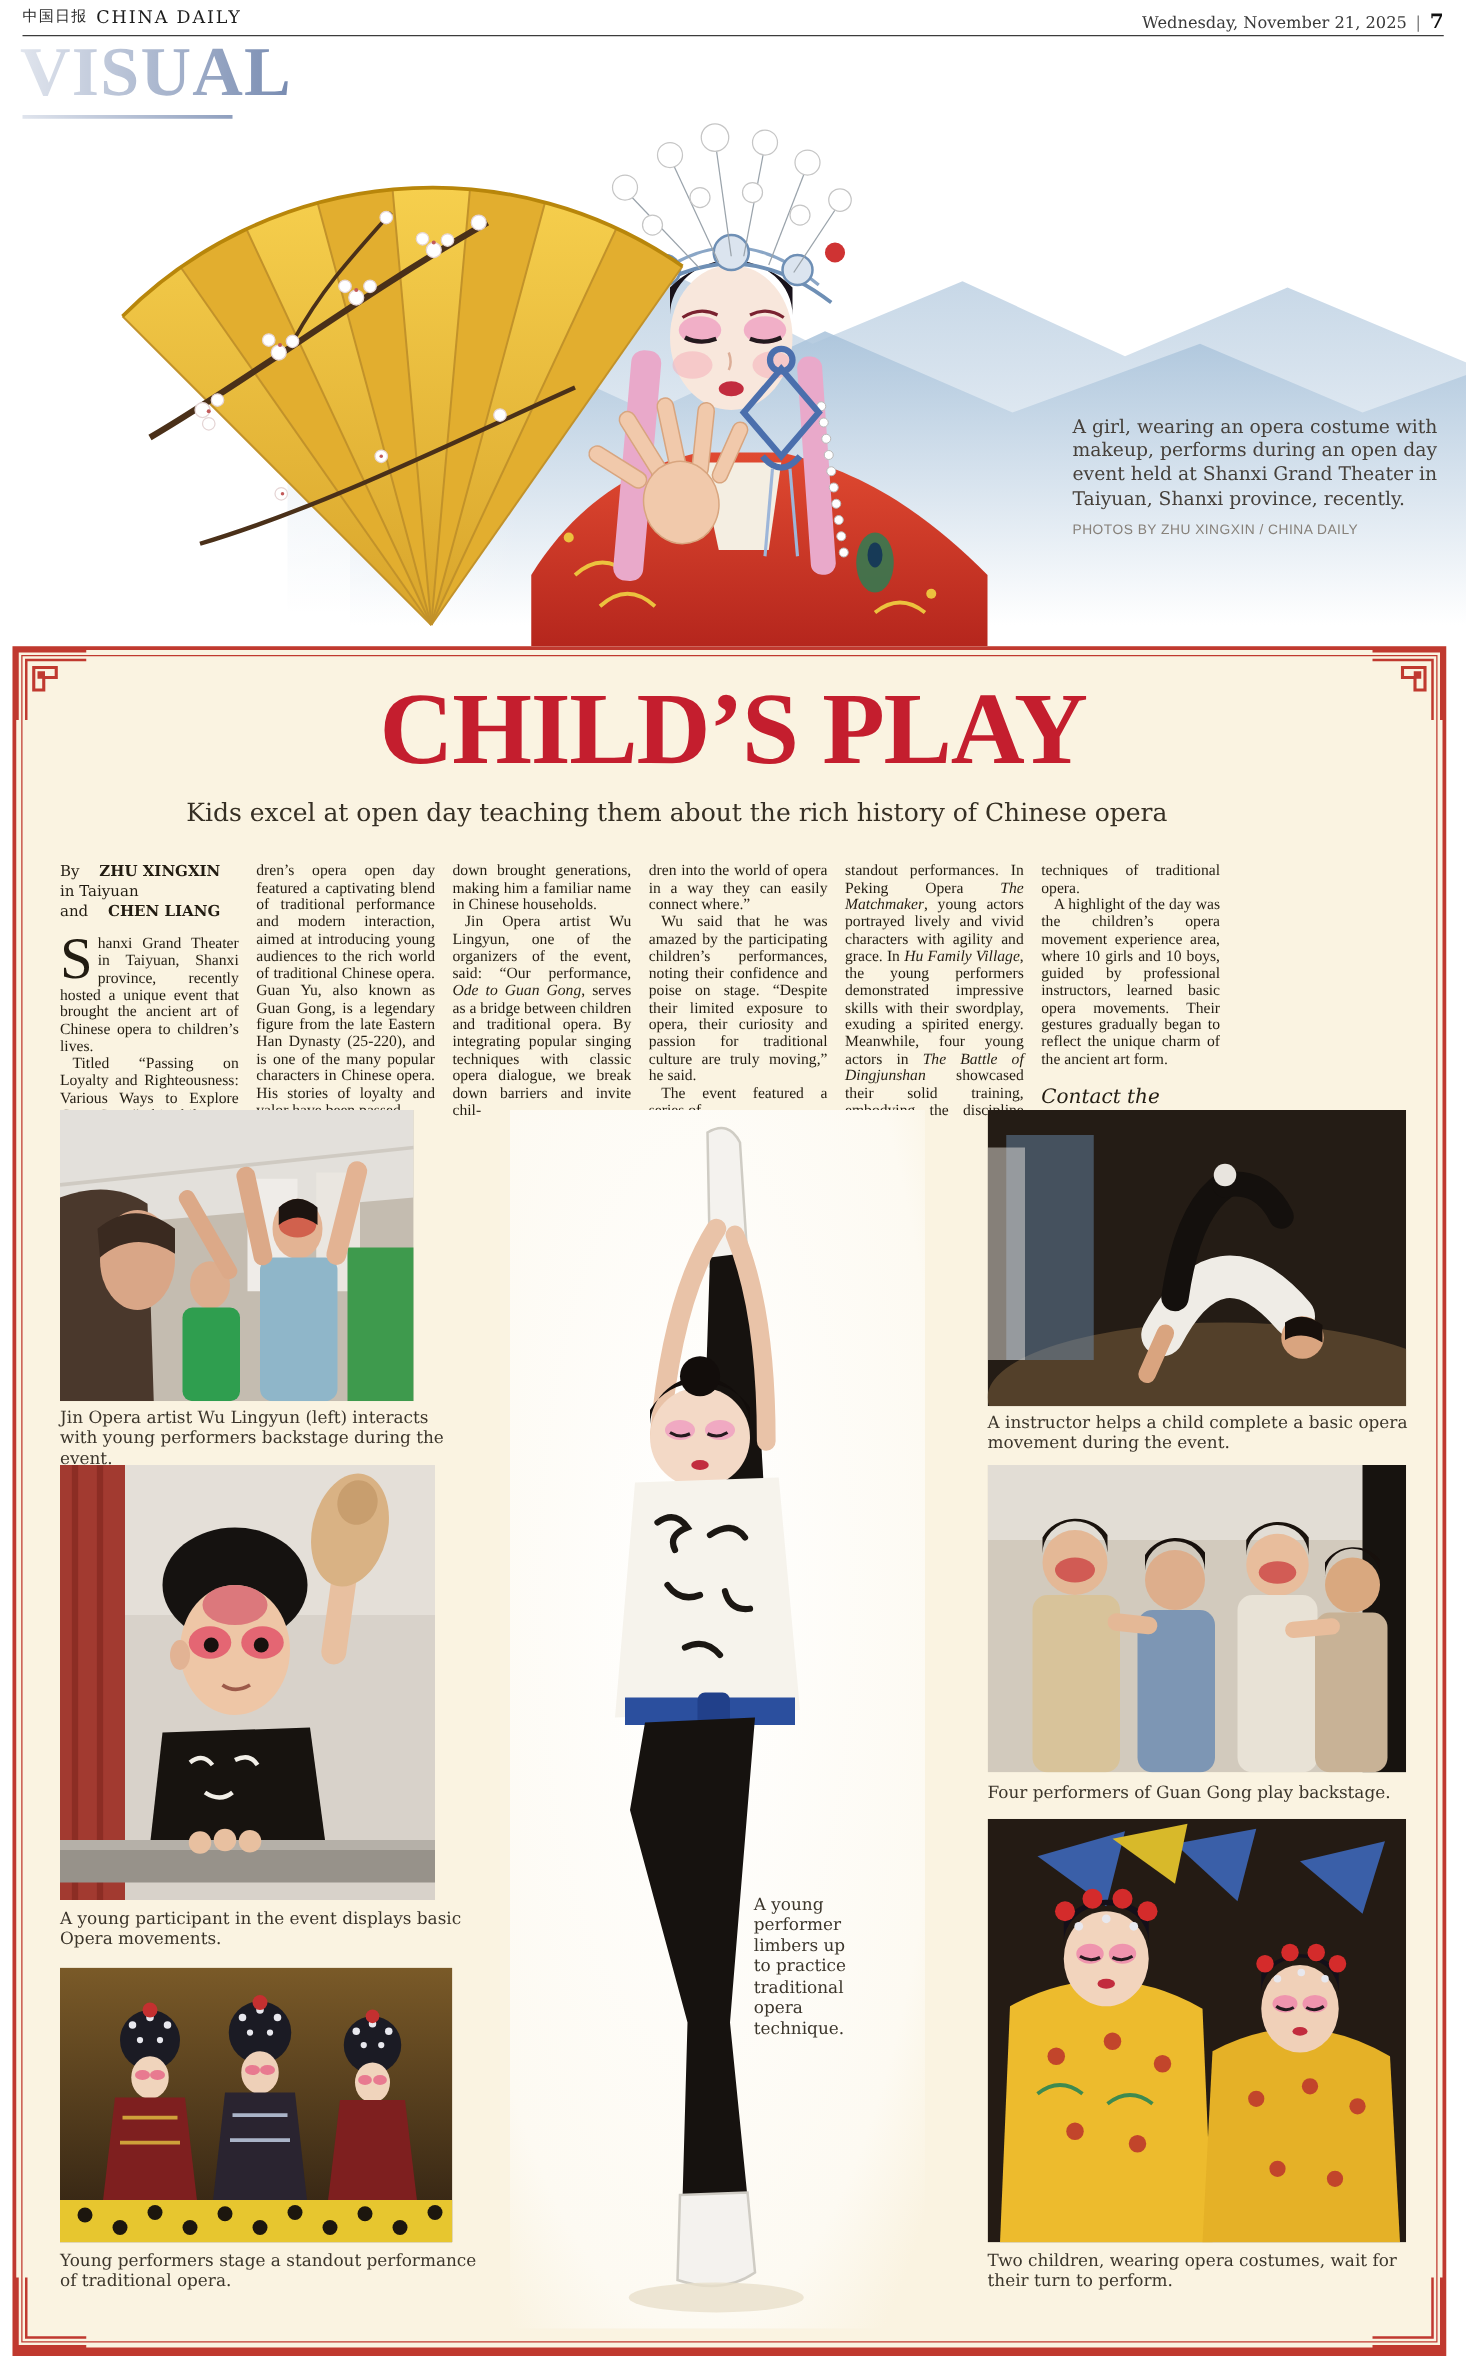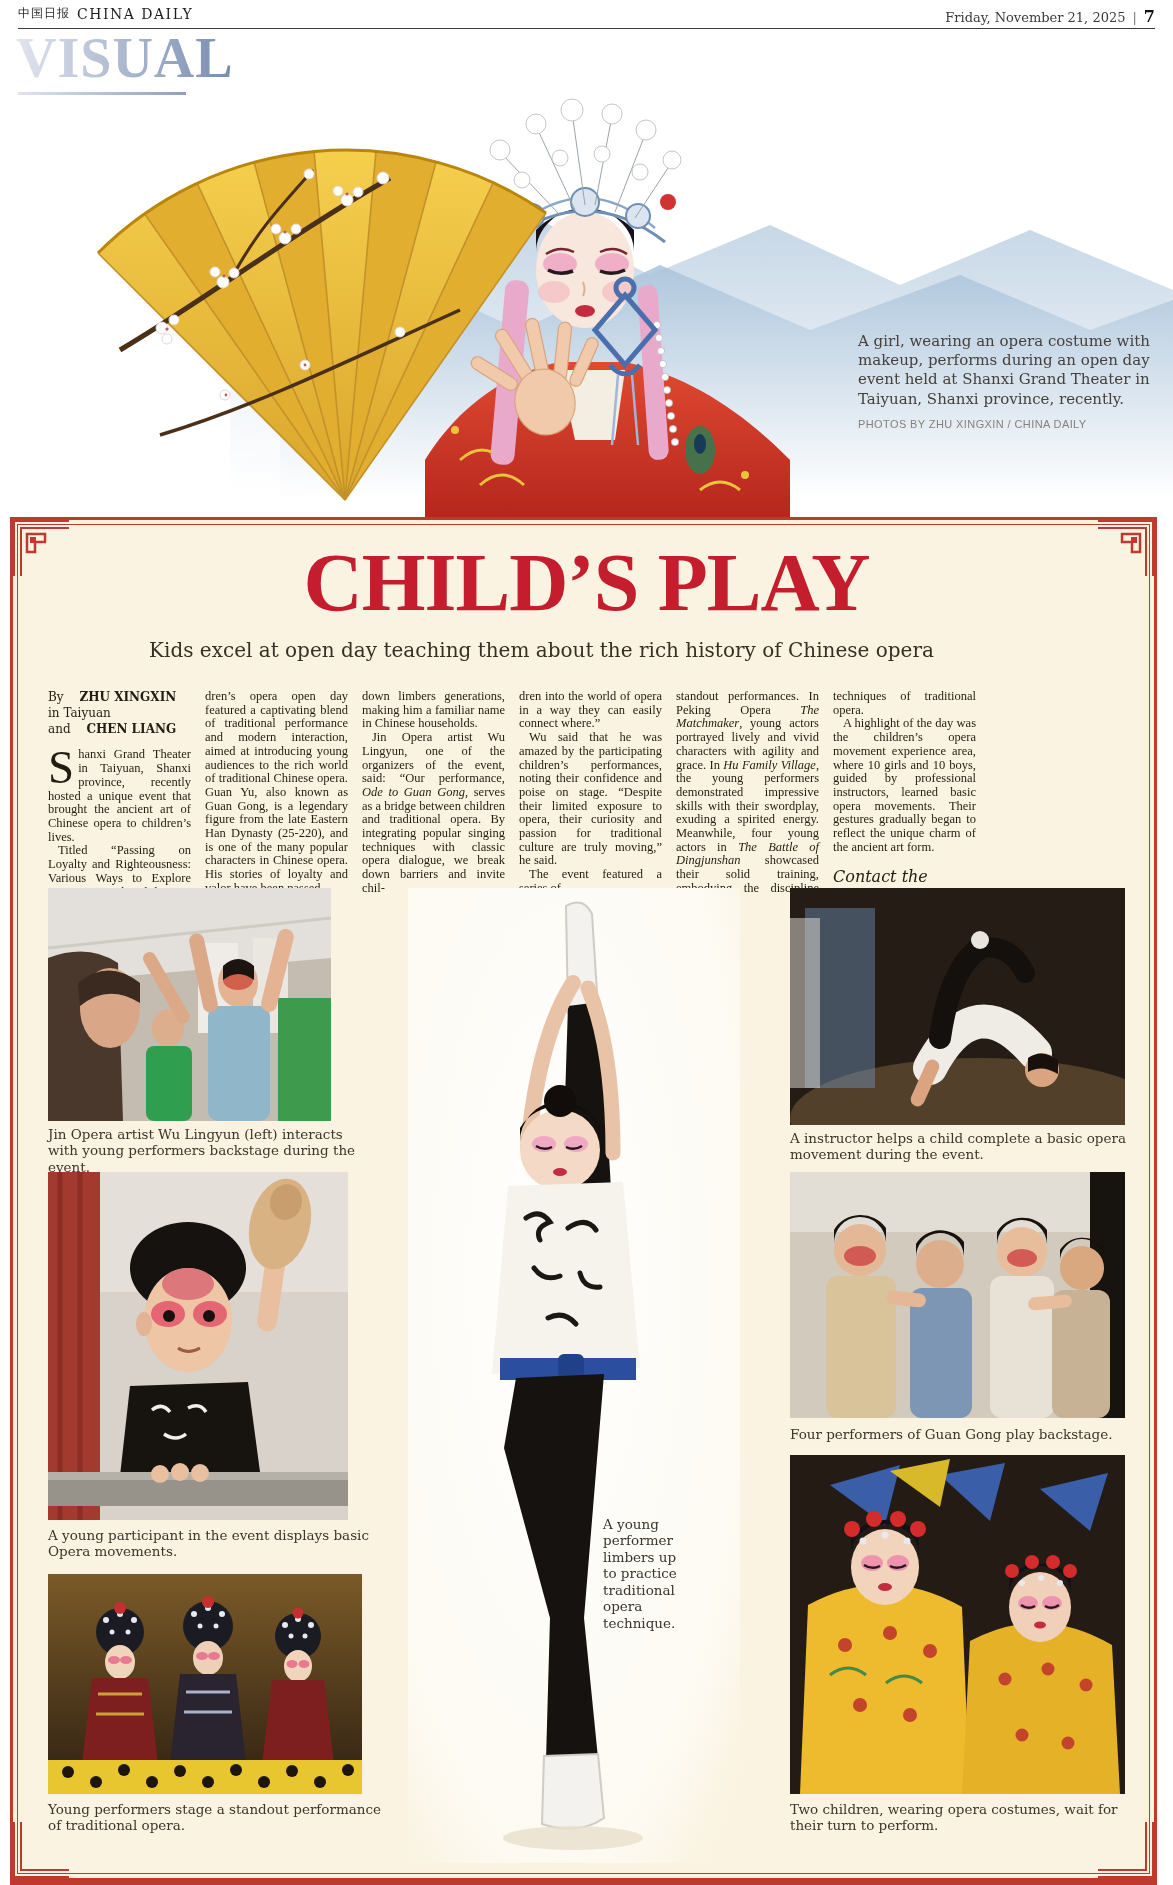--- a/index.html
+++ b/index.html
@@ -75,21 +75,21 @@
 <body>
 
 <div class="page">
 
   <header class="masthead">
     <div class="brand">
       <span class="logo-cn">中国日报</span>
       <span class="logo-en">CHINA DAILY</span>
     </div>
     <div class="dateline">
-      <span>Friday, November 21, 2025</span><span class="sep">|</span><span class="pagenum">7</span>
+      <span>Wednesday, November 21, 2025</span><span class="sep">|</span><span class="pagenum">7</span>
     </div>
   </header>
   <div class="mast-rule"></div>
 
   <div class="section-title">VISUAL</div>
   <div class="section-underline"></div>
 
   <div class="hero">
     <svg width="1173" height="487" viewBox="0 0 1173 487">
       <defs>
@@ -305,21 +305,21 @@
       <p class="byline"><span>By</span> <span class="bname">ZHU XINGXIN</span> <span>in Taiyuan</span></p>
       <p class="byline2"><span>and</span> <span class="bname">CHEN LIANG</span></p>
       <div class="byline-gap"></div>
       <p class="body-p"><span class="dropcap">S</span><span>hanxi Grand Theater in Taiyuan, Shanxi province, recently hosted a unique event that brought the ancient art of Chinese opera to children’s lives.</span></p>
       <p class="body-p indent">Titled “Passing on Loyalty and Righteousness: Various Ways to Explore Guan Gong”, this chil-</p>
     </div>
     <div class="col">
       <p class="body-p">dren’s opera open day featured a captivating blend of traditional performance and modern interaction, aimed at introducing young audiences to the rich world of traditional Chinese opera. Guan Yu, also known as Guan Gong, is a legendary figure from the late Eastern Han Dynasty (25-220), and is one of the many popular characters in Chinese opera. His stories of loyalty and valor have been passed</p>
     </div>
     <div class="col">
-      <p class="body-p">down limbers generations, making him a familiar name in Chinese households.</p>
+      <p class="body-p">down brought generations, making him a familiar name in Chinese households.</p>
       <p class="body-p indent"><span>Jin Opera artist Wu Lingyun, one of the organizers of the event, said: “Our performance, </span><i>Ode to Guan Gong</i><span>, serves as a bridge between children and traditional opera. By integrating popular singing techniques with classic opera dialogue, we break down barriers and invite chil-</span></p>
     </div>
     <div class="col">
       <p class="body-p">dren into the world of opera in a way they can easily connect where.”</p>
       <p class="body-p indent">Wu said that he was amazed by the participating children’s performances, noting their confidence and poise on stage. “Despite their limited exposure to opera, their curiosity and passion for traditional culture are truly moving,” he said.</p>
       <p class="body-p indent">The event featured a series of</p>
     </div>
     <div class="col">
       <p class="body-p"><span>standout performances. In Peking Opera </span><i>The Matchmaker</i><span>, young actors portrayed lively and vivid characters with agility and grace. In </span><i>Hu Family Village</i><span>, the young performers demonstrated impressive skills with their swordplay, exuding a spirited energy. Meanwhile, four young actors in </span><i>The Battle of Dingjunshan</i><span> showcased their solid training, embodying the discipline and</span></p>
     </div>

